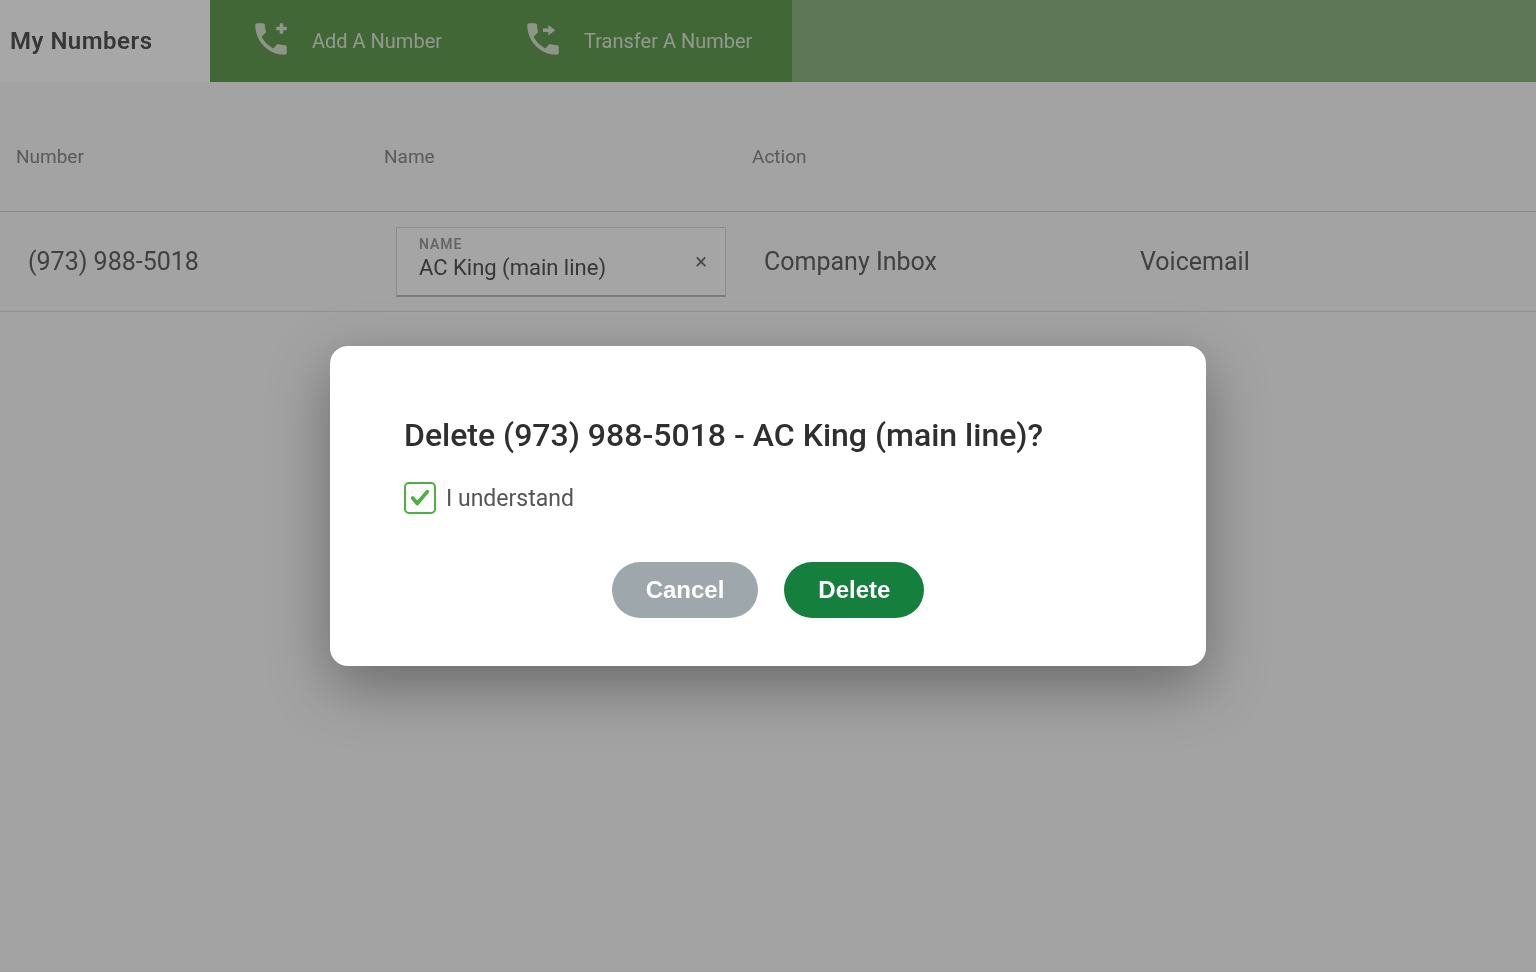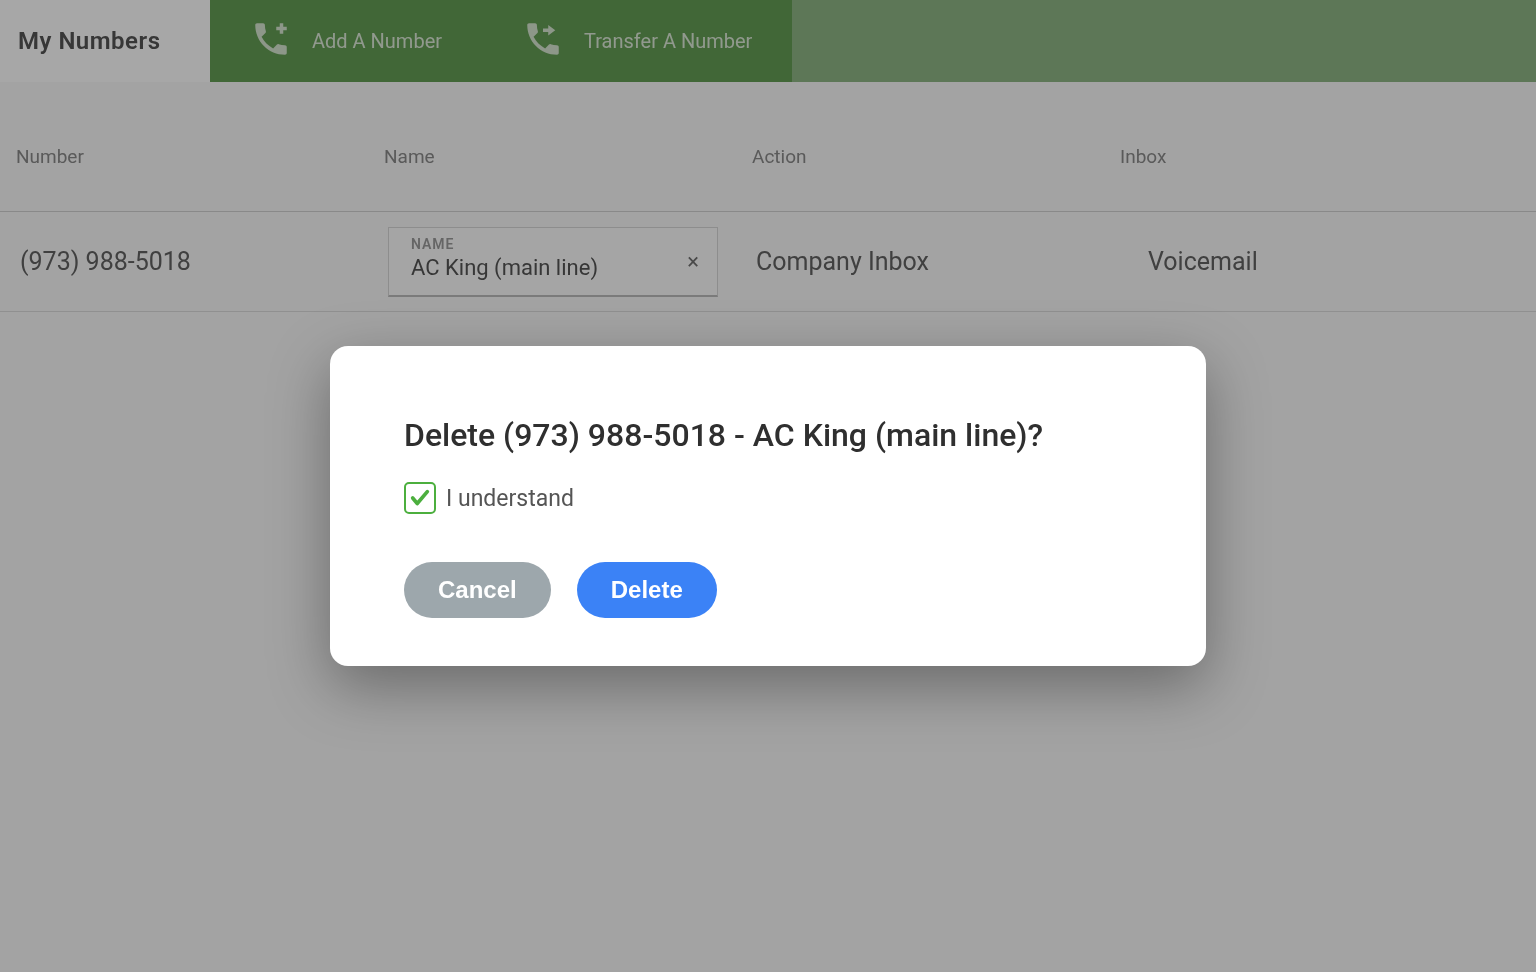--- a/index.html
+++ b/index.html
@@ -1,54 +1,54 @@
 <!DOCTYPE html>
 <html><head>
 <meta charset="utf-8">
 <style>
   * { box-sizing: border-box; margin: 0; padding: 0; }
   html, body { width: 1536px; height: 972px; font-family: -apple-system, BlinkMacSystemFont, "Segoe UI", Roboto, "Helvetica Neue", Arial, sans-serif; background:#f7f7f7; overflow:hidden; }
   .app { position:relative; width:100%; height:100%; }
 
   
   .header { display:flex; align-items:stretch; height:82px; background:#79a86e; }
-  .header .title-block { background:#ffffff; width:210px; display:flex; align-items:center; padding-left:18px; }
+  .header .title-block { background:#ffffff; width:210px; display:flex; align-items:center; padding-left:10px; }
   .header .title-block span { font-size:24px; font-weight:600; color:#333; letter-spacing:0.5px; }
   .header .btn { background:#468a34; display:flex; align-items:center; gap:20px; padding:0 40px; color:#d7e6d1; font-size:20px; cursor:pointer; }
   .header .btn svg { width:42px; height:42px; }
   .header .spacer { flex:1; background:#79a86e; }
 
   
   .thead { display:flex; align-items:center; height:110px; border-bottom:1px solid #c8c8c8; padding:0 16px; margin-top:20px; }
   .thead .col { font-size:19px; color:#737373; }
   .col-number { width:368px; }
   .col-name   { width:368px; }
   .col-action { width:368px; }
   .col-inbox  { flex:1; }
 
   
-  .trow { display:flex; align-items:center; height:100px; border-bottom:1px solid #d5d5d5; padding:0 20px; }
+  .trow { display:flex; align-items:center; height:100px; border-bottom:1px solid #d5d5d5; padding:0 28px; }
   .trow .cell { font-size:25px; color:#444; }
   .name-field { width:330px; height:70px; border:1px solid #d0d0d0; border-bottom:2px solid #b0b0b0; background:#fbfbfb; padding:8px 14px 4px 22px; display:flex; align-items:center; position:relative; }
   .name-field .flabel { position:absolute; top:8px; left:22px; font-size:14px; letter-spacing:1px; color:#888; font-weight:600; }
   .name-field .fvalue { font-size:22px; color:#333; margin-top:8px; }
   .name-field .clear { position:absolute; right:18px; top:50%; transform:translateY(-50%); font-size:22px; color:#555; cursor:pointer; }
 
   
   .overlay { position:absolute; inset:0; background:rgba(60,60,60,0.45); display:flex; align-items:center; justify-content:center; padding-top:40px; }
   .modal { width:876px; background:#fff; border-radius:18px; box-shadow:0 20px 60px rgba(0,0,0,0.35); padding:70px 74px 48px 74px; }
   .modal h2 { font-size:32px; font-weight:500; color:#2f2f2f; margin-bottom:28px; }
   .modal p { font-size:23px; color:#4a4a4a; line-height:1.4; margin-bottom:40px; max-width:730px; }
   .checkrow { display:flex; align-items:center; gap:10px; margin-bottom:48px; }
   .checkbox { width:32px; height:32px; border:2.5px solid #4caf3e; border-radius:5px; display:flex; align-items:center; justify-content:center; cursor:pointer; }
   .checkbox svg { width:22px; height:22px; }
   .checkrow span { font-size:23px; color:#555; }
-  .actions { display:flex; justify-content:flex-start; gap:26px; }
+  .actions { display:flex; justify-content:center; gap:26px; }
   .btn-cancel { background:#9da7ac; color:#fff; font-size:24px; font-weight:600; border:none; border-radius:28px; padding:14px 34px; cursor:pointer; }
-  .btn-delete { background:#3b82f6; color:#fff; font-size:24px; font-weight:600; border:none; border-radius:28px; padding:14px 34px; cursor:pointer; }
+  .btn-delete { background:#15803d; color:#fff; font-size:24px; font-weight:600; border:none; border-radius:28px; padding:14px 34px; cursor:pointer; }
 </style>
 </head>
 <body>
 
 <div class="app">
 
   <div class="header">
     <div class="title-block">
       <span>My Numbers</span>
     </div>
@@ -70,21 +70,20 @@
       </span>
       <span>Transfer A Number</span>
     </div>
     <div class="spacer"></div>
   </div>
 
   <div class="thead">
     <div class="col col-number">Number</div>
     <div class="col col-name">Name</div>
     <div class="col col-action">Action</div>
-    <div class="col col-inbox">Inbox</div>
   </div>
 
   <div class="trow">
     <div class="cell col-number">(973) 988-5018</div>
     <div class="col-name">
       <div class="name-field">
         <span class="flabel">NAME</span>
         <span class="fvalue">AC King (main line)</span>
         <span class="clear">×</span>
       </div>

